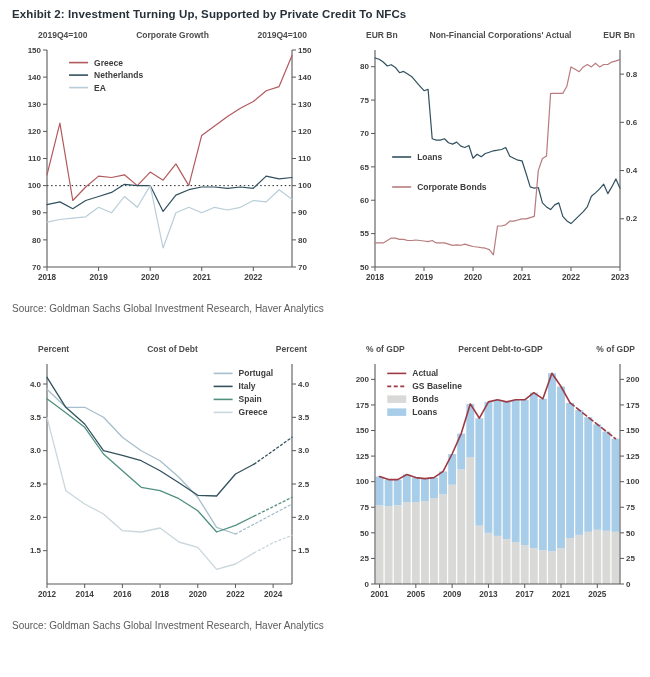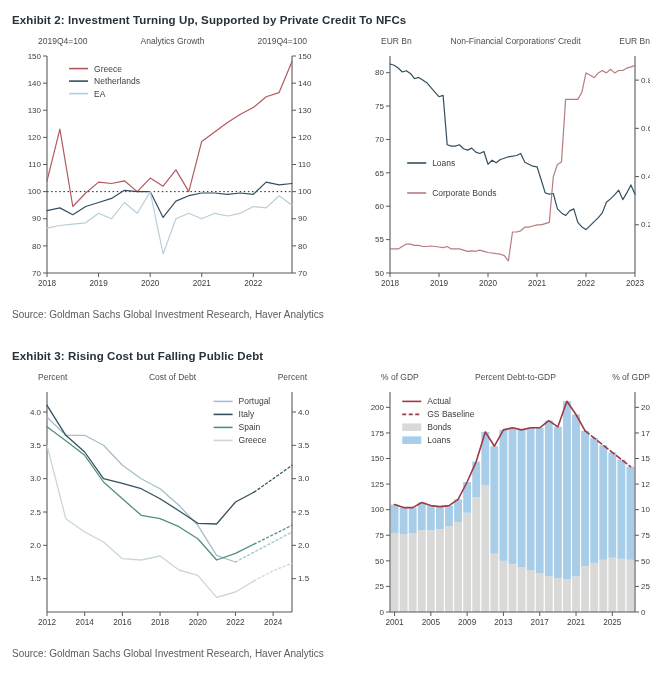--- a/index.html
+++ b/index.html
@@ -1,19 +1,19 @@
 <!DOCTYPE html>
 <html><head>
 <meta charset="utf-8">
 <style>
   html,body{margin:0;padding:0;background:#ffffff;}
   body{width:650px;height:677px;overflow:hidden;font-family:"Liberation Sans",sans-serif;}
-  .page{padding:10px 10px 0 10px;}
+  .page{padding:4px 10px 0 10px;}
   .ex-title{font-size:11.5px;font-weight:bold;color:#27313a;margin:4px 0 10px 2px;letter-spacing:0.1px;}
-  .charts-row{display:flex;gap:24px;}
+  .charts-row{display:flex;gap:9px;font-weight:bold;}
   .chart{margin:0;width:319px;}
   .chart-header{display:flex;align-items:flex-end;font-size:8.5px;color:#4c4c4c;padding:0 22px 1px 28px;}
   .chart-header .u-left{flex:1;text-align:left;}
   .chart-header .c-title{flex:1.6;text-align:center;white-space:nowrap;}
   .chart-header .u-right{flex:1;text-align:right;}
   .source{font-size:10px;color:#5b5b5b;margin:12px 0 0 2px;}
   section.exhibit3{margin-top:30px;}
   svg{display:block;}
   svg text{font-family:"Liberation Sans",sans-serif;}
 </style>
@@ -21,21 +21,21 @@
 <body>
 
 <div class="page">
 
   <section class="exhibit2">
     <h3 class="ex-title">Exhibit 2: Investment Turning Up, Supported by Private Credit To NFCs</h3>
     <div class="charts-row">
       <figure class="chart">
         <div class="chart-header">
           <span class="u-left">2019Q4=100</span>
-          <span class="c-title">Analytics Growth</span>
+          <span class="c-title">Corporate Growth</span>
           <span class="u-right">2019Q4=100</span>
         </div>
         <svg width="319" height="250">
             <line x1="37" y1="144.625" x2="282" y2="144.625" stroke="#222" stroke-width="1" stroke-dasharray="1.5,2.6"></line>
             <line x1="37" y1="9" x2="37" y2="226" stroke="#58595b" stroke-width="1.1"></line>
             <line x1="282" y1="9" x2="282" y2="226" stroke="#58595b" stroke-width="1.1"></line>
             <line x1="37" y1="226" x2="282" y2="226" stroke="#58595b" stroke-width="1.1"></line>
             <line x1="33" y1="226" x2="37" y2="226" stroke="#58595b" stroke-width="1"></line>
             <text x="31" y="228.7" font-size="8" fill="#404040" text-anchor="end">70</text>
             <line x1="33" y1="198.875" x2="37" y2="198.875" stroke="#58595b" stroke-width="1"></line>
@@ -89,21 +89,21 @@
             <text x="84.05" y="24.595" font-size="8.5" fill="#3c3c3c">Greece</text>
             <line x1="59.05" y1="34.095" x2="78.05" y2="34.095" stroke="#31505f" stroke-width="1.6"></line>
             <text x="84.05" y="37.095" font-size="8.5" fill="#3c3c3c">Netherlands</text>
             <line x1="59.05" y1="46.595" x2="78.05" y2="46.595" stroke="#b9cdd8" stroke-width="1.6"></line>
             <text x="84.05" y="49.595" font-size="8.5" fill="#3c3c3c">EA</text>
           </svg>
       </figure>
       <figure class="chart">
         <div class="chart-header">
           <span class="u-left">EUR Bn</span>
-          <span class="c-title">Non-Financial Corporations' Credit</span>
+          <span class="c-title">Non-Financial Corporations' Actual</span>
           <span class="u-right">EUR Bn</span>
         </div>
         <svg width="319" height="250">
             <line x1="37" y1="9" x2="37" y2="226" stroke="#58595b" stroke-width="1.1"></line>
             <line x1="282" y1="9" x2="282" y2="226" stroke="#58595b" stroke-width="1.1"></line>
             <line x1="37" y1="226" x2="282" y2="226" stroke="#58595b" stroke-width="1.1"></line>
             <line x1="33" y1="226" x2="37" y2="226" stroke="#58595b" stroke-width="1"></line>
             <text x="31" y="228.7" font-size="8" fill="#404040" text-anchor="end">50</text>
             <line x1="33" y1="192.6153846153846" x2="37" y2="192.6153846153846" stroke="#58595b" stroke-width="1"></line>
             <text x="31" y="195.3153846153846" font-size="8" fill="#404040" text-anchor="end">55</text>
@@ -143,21 +143,20 @@
             <text x="79.15" y="118.99" font-size="8.5" fill="#3c3c3c">Loans</text>
             <line x1="54.150000000000006" y1="145.99" x2="73.15" y2="145.99" stroke="#b97b7e" stroke-width="1.6"></line>
             <text x="79.15" y="148.99" font-size="8.5" fill="#3c3c3c">Corporate Bonds</text>
           </svg>
       </figure>
     </div>
     <p class="source">Source: Goldman Sachs Global Investment Research, Haver Analytics</p>
   </section>
 
   <section class="exhibit3">
-    <h3 class="ex-title">Exhibit 3: Rising Cost but Falling Public Debt</h3>
     <div class="charts-row">
       <figure class="chart">
         <div class="chart-header">
           <span class="u-left">Percent</span>
           <span class="c-title">Cost of Debt</span>
           <span class="u-right">Percent</span>
         </div>
         <svg width="319" height="253">
             <line x1="37" y1="9" x2="37" y2="229" stroke="#58595b" stroke-width="1.1"></line>
             <line x1="282" y1="9" x2="282" y2="229" stroke="#58595b" stroke-width="1.1"></line>

